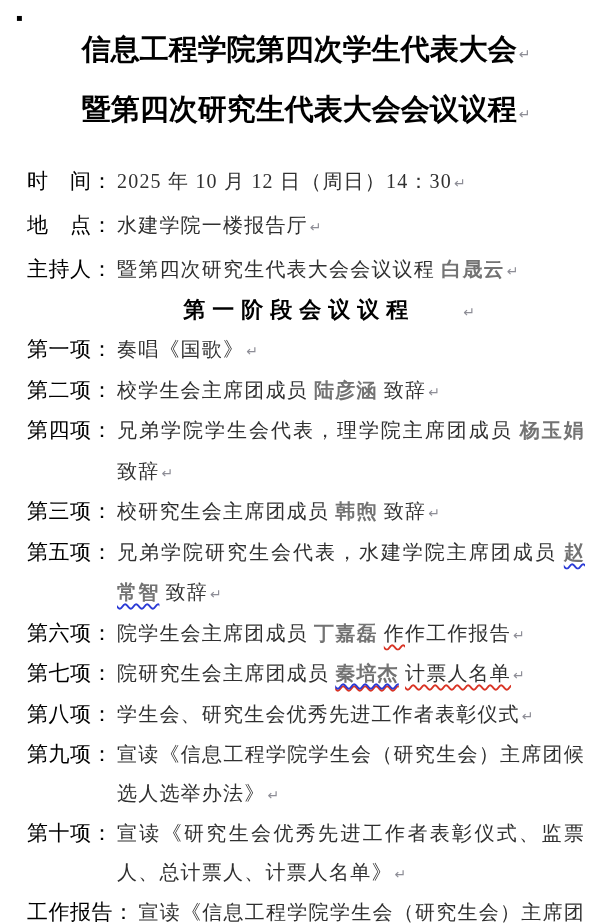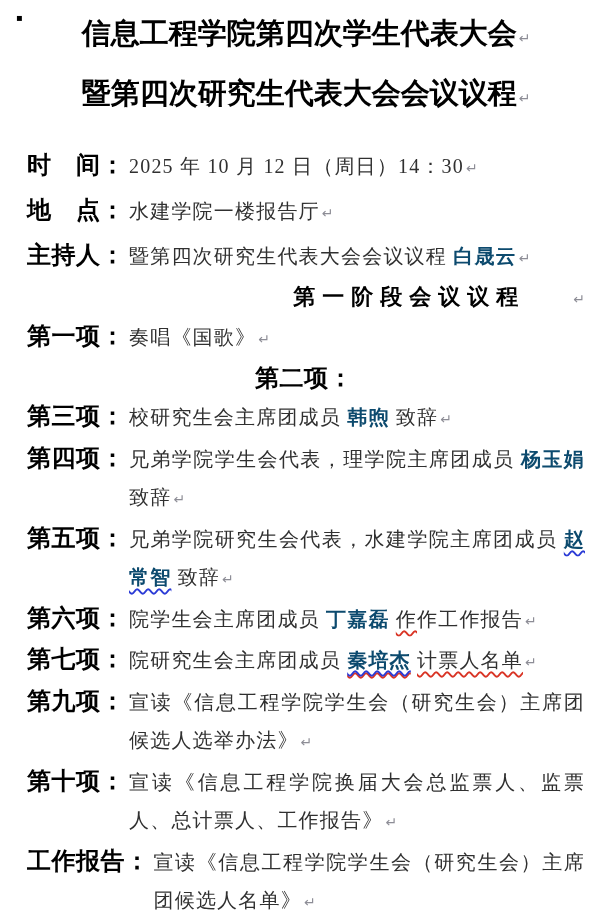--- a/index.html
+++ b/index.html
@@ -17,67 +17,67 @@
   .bullet-mark {
     position: absolute;
     left: 16px;
     top: 13px;
     font-size: 10px;
     line-height: 10px;
     color: #000;
     font-family: "DejaVu Sans", sans-serif;
   }
   .doc-title {
-    margin: 0;
+    margin: 16px;
     padding-top: 6px;
     text-align: center;
     font-size: 29px;
     font-weight: 700;
     color: #000;
     line-height: 55px;
   }
   .doc-title .title-line { display: block; white-space: nowrap; }
   .meta-section { margin-top: 18px; }
   .row {
     display: flex;
     align-items: baseline;
   }
   .meta-section .row { line-height: 42px; }
-  .agenda-list .row { line-height: 38.5px; justify-content: center; }
+  .agenda-list .row { line-height: 38.5px; }
   .row-label {
     flex: none;
     font-family: "Liberation Sans", "DejaVu Sans", sans-serif;
-    font-weight: 700;
-    font-size: 24px;
+    font-weight: 400;
+    font-size: 21px;
     letter-spacing: 0.5px;
     color: #000;
     margin-right: 4px;
     white-space: nowrap;
   }
   .row-content {
     flex: 1 1 auto;
     font-size: 20px;
     letter-spacing: 1.2px;
     text-align: justify;
     color: #303030;
   }
   .section-heading {
-    text-align: right;
+    text-align: center;
     text-indent: 46px;
     font-size: 22px;
     font-weight: 700;
     letter-spacing: 7px;
     color: #000;
     line-height: 36px;
     white-space: nowrap;
   }
   .name-bold {
     font-weight: 700;
-    color: #0c4a6e;
-    font-family: Liberation Sans, sans-serif;
+    color: #737373;
+    font-family: Liberation Mono, monospace;
     letter-spacing: 1.2px;
   }
   .wavy-blue {
     text-decoration-line: underline;
     text-decoration-style: wavy;
     text-decoration-color: var(--wavy-blue, #2b3bd6);
     text-decoration-thickness: 1.5px;
     text-underline-offset: 4px;
     text-decoration-skip-ink: none;
   }
@@ -130,47 +130,52 @@
 
   <div class="section-heading"><span>第一阶段会议议程</span><span class="pmark">↵</span></div>
 
   <div class="agenda-list" id="agenda">
       <div class="row">
         <span class="row-label">第一项：</span>
         <span class="row-content"><span>奏唱《国歌》</span><span class="pmark">↵</span></span>
       </div>
       <div class="row">
         <span class="row-label">第二项：</span>
+        <span class="row-content"><span>校学生会主席团成员 </span><span class="name-bold">陆彦涵</span><span> 致辞</span><span class="pmark">↵</span></span>
+      </div>
+      <div class="row">
+        <span class="row-label">第四项：</span>
+        <span class="row-content"><span>兄弟学院学生会代表，理学院主席团成员 </span><span class="name-bold">杨玉娟</span><span> 致辞</span><span class="pmark">↵</span></span>
       </div>
       <div class="row">
         <span class="row-label">第三项：</span>
         <span class="row-content"><span>校研究生会主席团成员 </span><span class="name-bold">韩煦</span><span> 致辞</span><span class="pmark">↵</span></span>
-      </div>
-      <div class="row">
-        <span class="row-label">第四项：</span>
-        <span class="row-content"><span>兄弟学院学生会代表，理学院主席团成员 </span><span class="name-bold">杨玉娟</span><span> 致辞</span><span class="pmark">↵</span></span>
       </div>
       <div class="row">
         <span class="row-label">第五项：</span>
         <span class="row-content"><span>兄弟学院研究生会代表，水建学院主席团成员 </span><span class="wavy-blue name-bold">赵常智</span><span> 致辞</span><span class="pmark">↵</span></span>
       </div>
       <div class="row">
         <span class="row-label">第六项：</span>
         <span class="row-content"><span>院学生会主席团成员 </span><span class="name-bold">丁嘉磊</span><span> </span><span class="wavy-red">作</span><span>作工作报告</span><span class="pmark">↵</span></span>
       </div>
       <div class="row">
         <span class="row-label">第七项：</span>
         <span class="row-content"><span>院研究生会主席团成员 </span><span class="wavy-red dual name-bold"><span class="wavy-blue">秦培杰</span></span><span> </span><span class="wavy-red">计票人名单</span><span class="pmark">↵</span></span>
       </div>
       <div class="row">
+        <span class="row-label">第八项：</span>
+        <span class="row-content"><span>学生会、研究生会优秀先进工作者表彰仪式</span><span class="pmark">↵</span></span>
+      </div>
+      <div class="row">
         <span class="row-label">第九项：</span>
         <span class="row-content"><span>宣读《信息工程学院学生会（研究生会）主席团候选人选举办法》</span><span class="pmark">↵</span></span>
       </div>
       <div class="row">
         <span class="row-label">第十项：</span>
-        <span class="row-content"><span>宣读《信息工程学院换届大会总监票人、监票人、总计票人、工作报告》</span><span class="pmark">↵</span></span>
+        <span class="row-content"><span>宣读《研究生会优秀先进工作者表彰仪式、监票人、总计票人、计票人名单》</span><span class="pmark">↵</span></span>
       </div>
       <div class="row">
         <span class="row-label">工作报告：</span>
         <span class="row-content"><span>宣读《信息工程学院学生会（研究生会）主席团候选人名单》</span><span class="pmark">↵</span></span>
       </div>
     </div>
 </div>
 
 </body></html>

